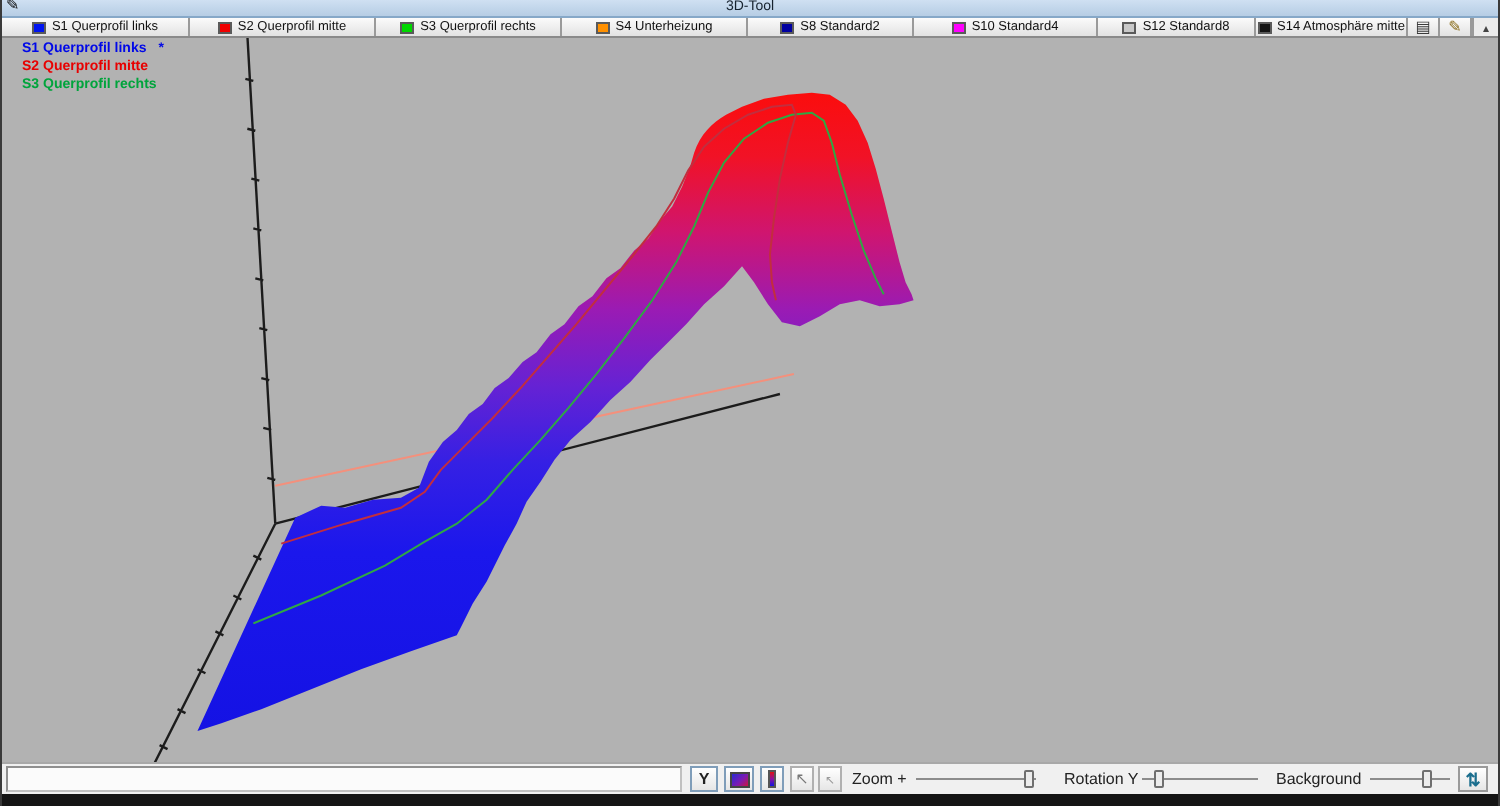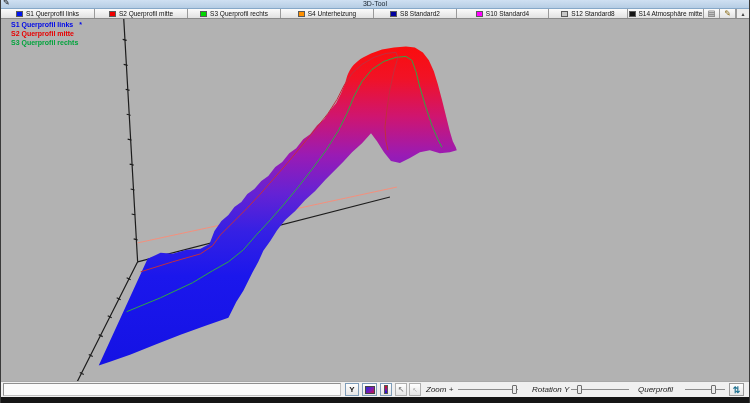--- a/index.html
+++ b/index.html
@@ -34,21 +34,21 @@
                 font-size:8px; color:#222; }
   .cb-abs { position:absolute; top:1px; height:13px; }
   .status-field { left:2px; width:338px; background:#fbfbfb; border:1px solid #c0c0c0;
                   border-top-color:#8f8f8f; border-left-color:#8f8f8f; }
   .cb-button { display:flex; align-items:center; justify-content:center;
                background:linear-gradient(#ffffff,#e6e6e6); border:1px solid #7f9db9; cursor:pointer; }
   .grad-swatch { width:10px; height:8px; border:1px solid #444;
                  background:linear-gradient(135deg,#2a2ad2 0%,#7a1bb4 55%,#cc1440 100%); }
   .bar-swatch { width:4px; height:9px; border:1px solid #555;
                 background:linear-gradient(#e01010,#8a12a0,#1212e0); }
-  .cb-label { position:absolute; top:3px; height:10px; line-height:10px; white-space:nowrap;font-style:italic; }
+  .cb-label { position:absolute; top:3px; height:10px; line-height:10px; white-space:nowrap; }
   .slider { position:absolute; top:1px; height:13px; cursor:pointer; }
   .slider::before { content:""; position:absolute; left:0; right:0; top:6px; height:1px; background:#8c8c8c; }
   .thumb { position:absolute; top:2px; width:5px; height:9px; background:#ececec;
            border:1px solid #6f6f6f; border-radius:1px; }
   .arrow-glyph { font-size:8px; color:#777; }
   .refresh-glyph { font-size:9px; color:#1b6e8e; font-weight:bold; }
   .bottom-edge { height:6px; background:#151515; }
 </style>
 </head>
 <body>
@@ -187,21 +187,21 @@
     <span class="cb-label" style="left:425px">Zoom +</span>
     <div class="slider" style="left:457px;width:60px">
       <div class="thumb" style="left: 90%;"></div>
     </div>
 
     <span class="cb-label" style="left:531px">Rotation Y</span>
     <div class="slider" style="left:570px;width:58px">
       <div class="thumb" style="left: 10%;"></div>
     </div>
 
-    <span class="cb-label" style="left:637px">Querprofil</span>
+    <span class="cb-label" style="left:637px">Background</span>
     <div class="slider" style="left:684px;width:40px">
       <div class="thumb" style="left: 66%;"></div>
     </div>
 
     <div class="cb-abs cb-button" style="left:728px;width:15px;border-color:#9a9a9a;">
       <span class="refresh-glyph">⇅</span>
     </div>
   </div>
 
   <div class="bottom-edge"></div>

